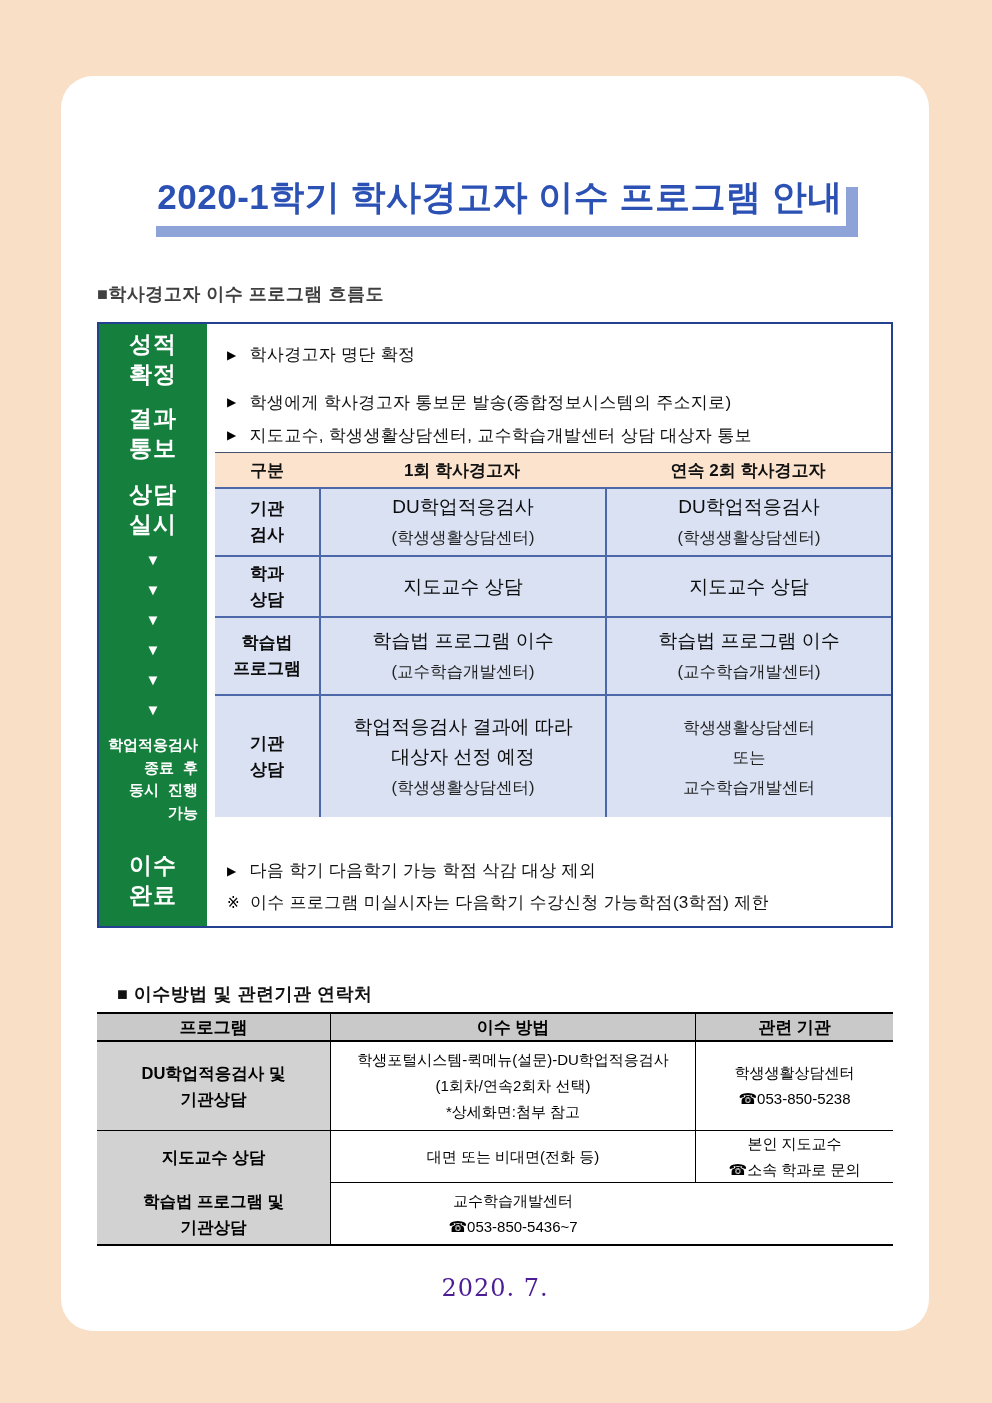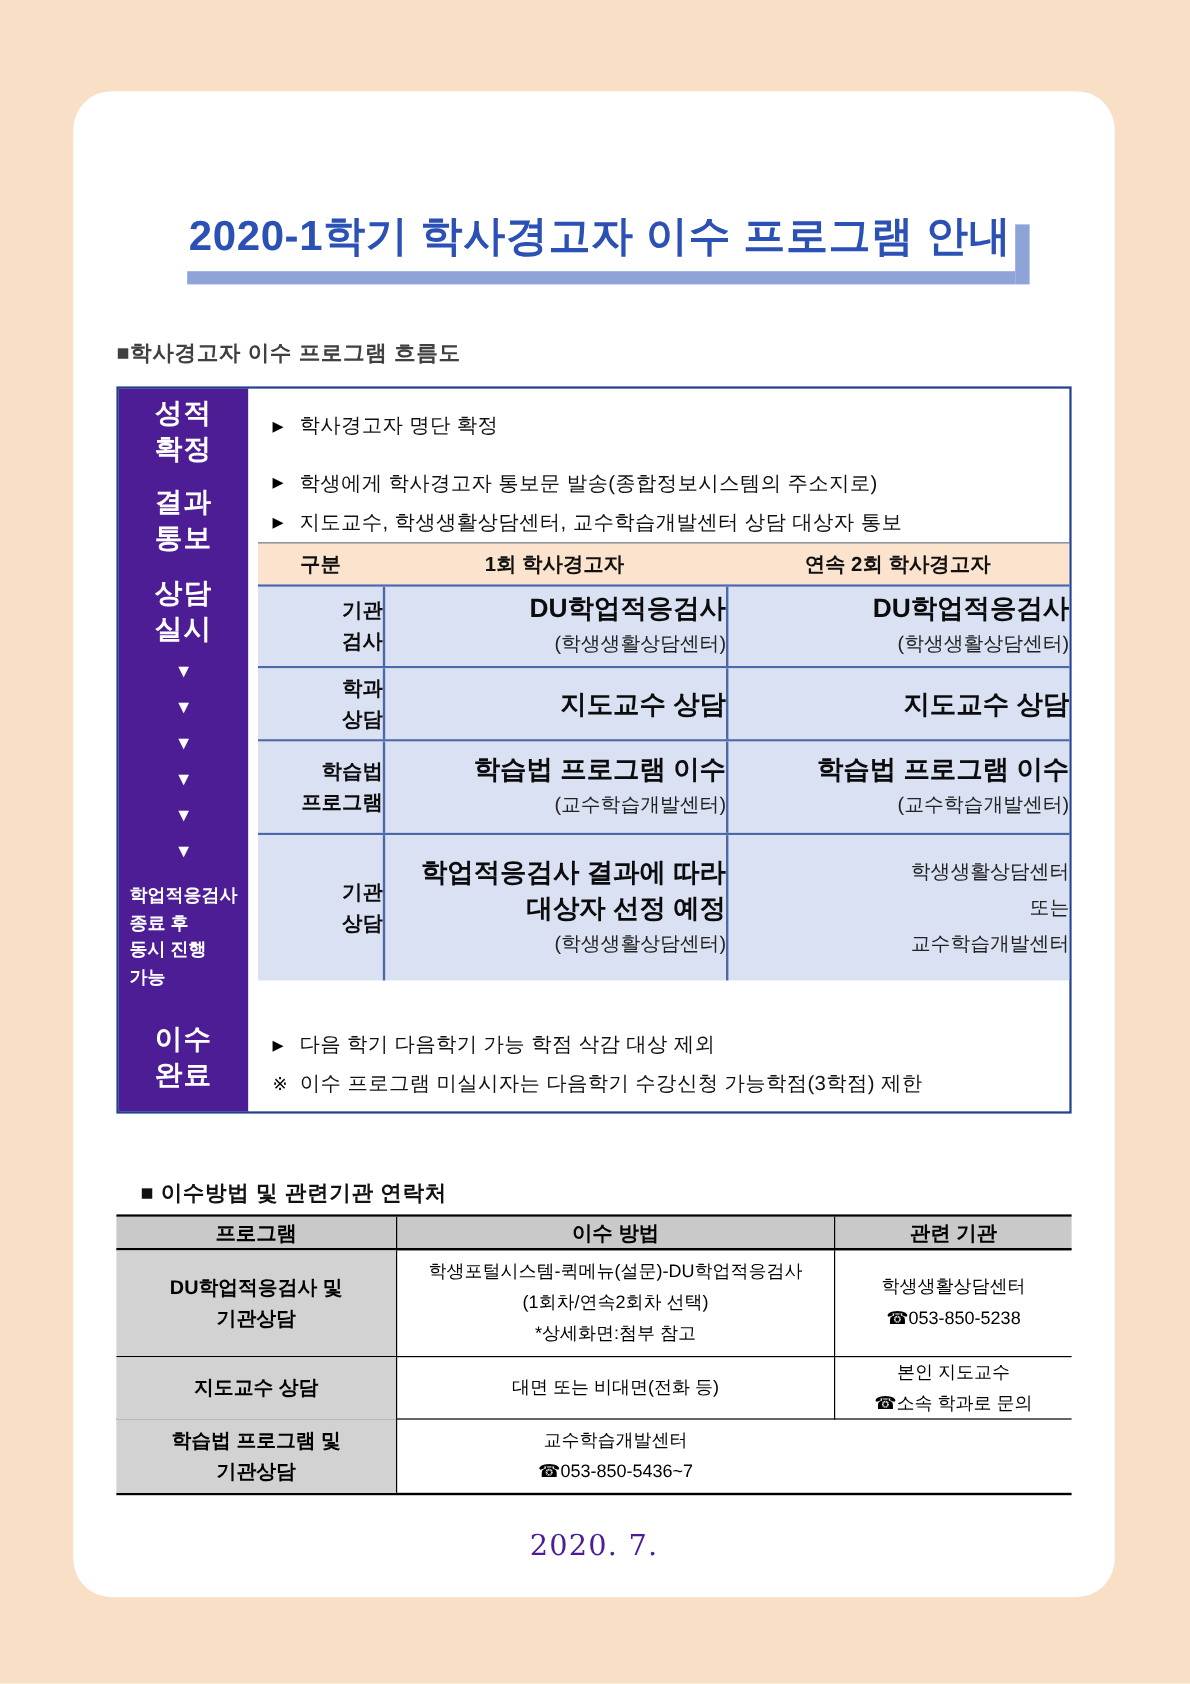--- a/index.html
+++ b/index.html
@@ -27,50 +27,50 @@
   .flow-heading {
     position:absolute; left:36px; top:206px;
     font-size:18px; font-weight:800; color:#404040; letter-spacing:0.5px;
   }
 
   
   .flow {
     position:absolute; left:36px; top:246px; width:796px; height:606px;
     border:2px solid #24418F; display:flex;
   }
-  .flow-side { width:108px; background:#4c1d95; color:#fff; display:flex; flex-direction:column; flex-shrink:0; }
+  .flow-side { width:108px; background:#15803d; color:#fff; display:flex; flex-direction:column; flex-shrink:0; }
   .fs-block { display:flex; flex-direction:column; align-items:center; justify-content:center; text-align:center; }
   .fs1 { height:71px; } .fs2 { height:77px; } .fs3 { height:364px; justify-content:flex-start; padding-top:8px; } .fs4 { height:90px; }
   .stage-line { font-size:23px; font-weight:800; line-height:1.3; letter-spacing:1px; }
   .arrow-stack { display:flex; flex-direction:column; align-items:center; margin-top:12px; gap:15px; }
   .down-arrow { font-size:15px; line-height:1; color:#fff; }
-  .side-note { margin-top:auto; padding-bottom:10px; font-size:15px; font-weight:800; line-height:1.5; text-align:left; }
+  .side-note { margin-top:auto; padding-bottom:10px; font-size:15px; font-weight:800; line-height:1.5; text-align:right;font-family:Liberation Mono, monospace; }
 
   .flow-main { flex:1; display:flex; flex-direction:column; background:#fff; }
   .fm-grade { height:71px; display:flex; align-items:center; padding-left:20px; }
   .fm-notify { height:77px; display:flex; flex-direction:column; justify-content:center; gap:10px; padding-left:20px; }
   .fm-complete { height:90px; display:flex; flex-direction:column; justify-content:center; gap:9px; padding-left:20px; }
   .bullet-line { display:flex; align-items:center; font-size:17px; color:#111; letter-spacing:0.3px; }
   .bullet-marker { font-size:12px; margin-right:13px; color:#000; flex-shrink:0; }
   .bullet-marker.ref { font-size:15px; margin-right:10px; }
 
   .fm-table { height:456px; padding-left:8px; }
   .fm-inner { width:100%; height:100%; display:flex; flex-direction:column; border-top:1px solid #44506E; }
   .it-row { display:grid; grid-template-columns:104px 1fr 1fr; }
   .it-header { height:34px; background:#FBE3CE; align-items:center; }
   .it-header .it-hcell { text-align:center; font-size:17px; font-weight:800; color:#111; }
   .it-body { border-top:2px solid #4D68A8; }
   .itr1 { height:68px; } .itr2 { height:61px; } .itr3 { height:78px; } .itr4 { height:123px; }
   .it-cell {
     background:#D9E1F3; display:flex; flex-direction:column; justify-content:center;
-    align-items:flex-end; text-align:center;
+    align-items:center; text-align:center;
   }
   .it-cell + .it-cell { border-left:2px solid #4D68A8; }
   .cell-line { line-height:30px; font-size:16.5px; color:#222; }
-  .cell-line.b { font-weight:700; font-size:22px; color:#0c0c0c; }
+  .cell-line.b { font-weight:400; font-size:19px; color:#0c0c0c; }
   .it-label .cell-line { line-height:26px; font-weight:800; font-size:17px; color:#0c0c0c; }
 
   
   .contact-heading {
     position:absolute; left:56px; top:906px;
     font-size:18px; font-weight:800; color:#111; letter-spacing:0.5px;
   }
   .contact-table {
     position:absolute; left:36px; top:936px; width:796px;
     border-top:2px solid #000; border-bottom:2px solid #000;

